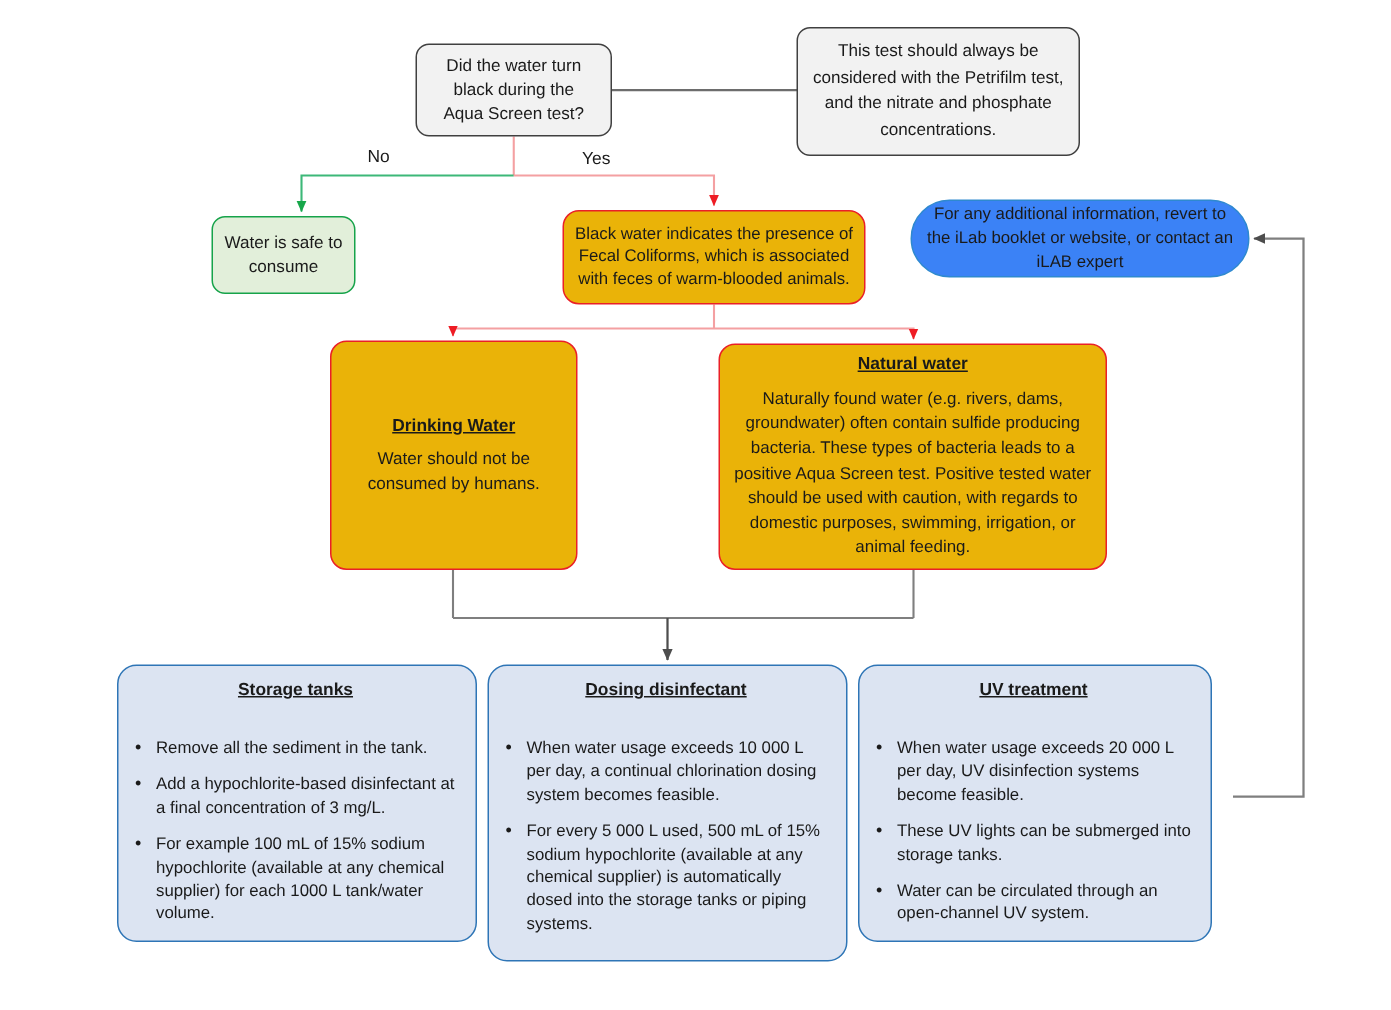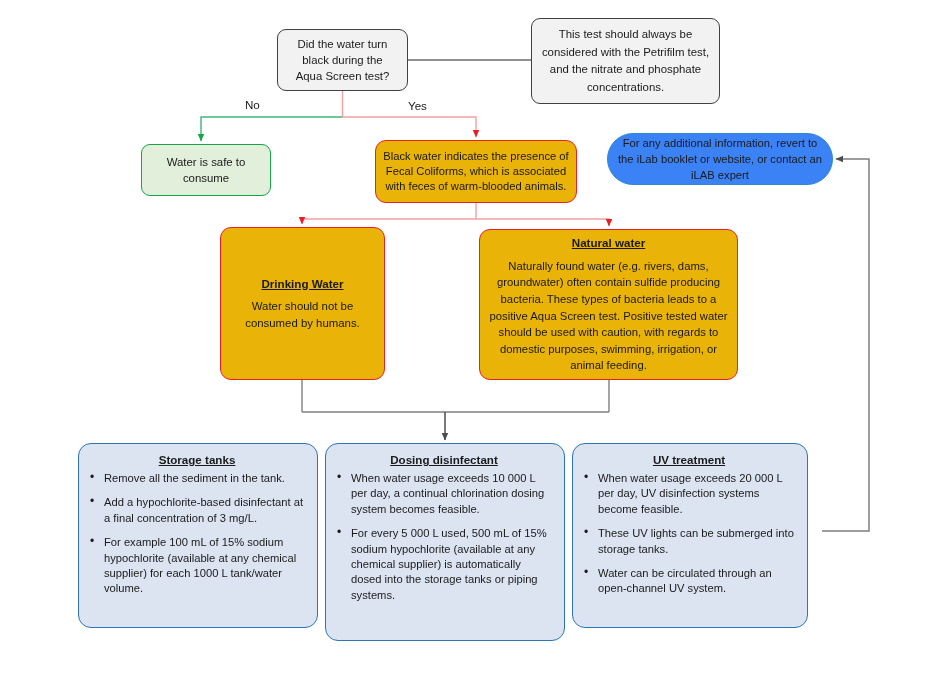--- a/index.html
+++ b/index.html
@@ -81,21 +81,21 @@
   #node-decision {
     left: 277px;  top: 29px;  width: 131px; height: 62px;
     font-size: 11.4px; line-height: 16px;
   }
   #node-note {
     left: 531px;  top: 18px;  width: 189px; height: 86px;
     font-size: 11.4px; line-height: 17.5px;
     padding: 0 7px;
   }
   #node-safe {
-    left: 141px;  top: 144px; width: 130px; height: 52px;
+    left: 141px;  top: 144px; width: 96px; height: 52px;
     font-size: 11.4px; line-height: 16px;
   }
   #node-blackwater {
     left: 375px;  top: 140px; width: 202px; height: 63px;
     font-size: 11.2px; line-height: 15.3px;
     padding: 0 5px;
   }
   #node-ilab {
     left: 607px;  top: 133px; width: 226px; height: 52px;
     font-size: 11.2px; line-height: 16.2px;
@@ -120,20 +120,21 @@
   #node-uv {
     left: 572px;  top: 443px; width: 236px; height: 185px;
   }
 
   
   .card {
     justify-content: flex-start;
     align-items: stretch;
     text-align: left;
     padding: 9px 11px 9px 9px;
+    gap: 21px;
   }
   .card-title {
     text-align: center;
     font-weight: bold;
     font-size: 11.6px;
     text-decoration: underline;
     margin-bottom: 5px;
   }
   .card ul {
     list-style: none;
@@ -164,21 +165,21 @@
   }
 
   
   .edge-label {
     position: absolute;
     font-size: 11.6px;
     color: #1a1a1a;
     z-index: 6;
   }
   #label-no  { left: 245px; top: 98px; }
-  #label-yes { left: 408px; top: 99px; }
+  #label-yes { left: 388px; top: 99px; }
   sup { font-size: 8px; }
 </style>
 </head>
 <body>
 
 <div id="canvas">
 
   <svg id="wires" viewBox="0 0 927 673" width="927" height="673">
     <defs>
       <marker id="ah-gray" viewBox="0 0 10 10" refX="9" refY="5" markerWidth="5.5" markerHeight="5.5" orient="auto-start-reverse">

